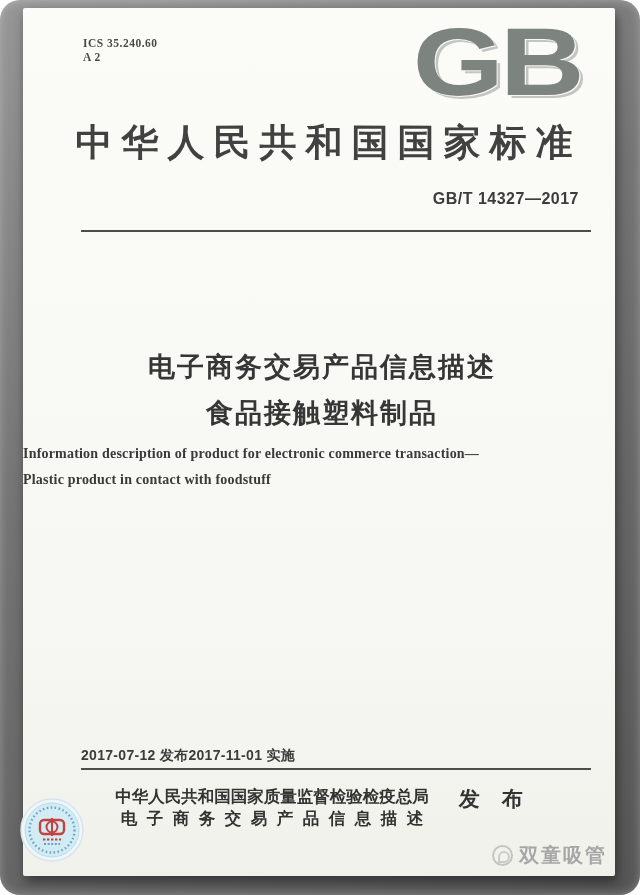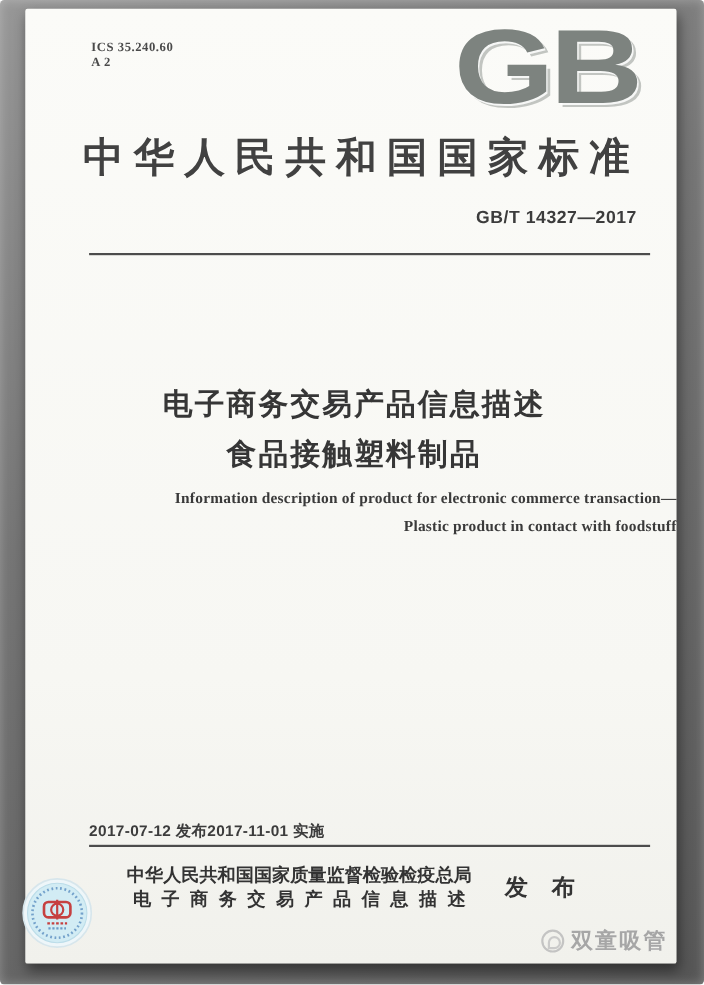--- a/index.html
+++ b/index.html
@@ -1,19 +1,19 @@
 <!DOCTYPE html>
 <html><head>
 <meta charset="utf-8">
 <style>
   * { margin:0; padding:0; box-sizing:border-box; }
   body { background:#ffffff; font-family:"Liberation Sans", sans-serif; }
   .photo {
     position:relative; width:640px; height:895px; overflow:hidden;
-    border-radius:4px;
+    border-radius:20px;
     background:linear-gradient(150deg,#979797 0%,#757575 40%,#565656 100%);
     box-shadow:inset 0 0 10px rgba(255,255,255,.28);
   }
   .page {
     position:absolute; left:23px; top:8px; width:592px; height:868px;
     background:linear-gradient(180deg,#fbfbf8 0%,#f7f7f3 70%,#f1f1ec 100%);
     box-shadow:2px 6px 12px rgba(0,0,0,.45);
     border-radius:2px;
     color:#3d3d3d;
   }
@@ -44,34 +44,34 @@
   }
   .rule-top { position:absolute; left:58px; right:24px; top:222px; height:2px; background:#4c4c4c; }
   
   .title-zh {
     position:absolute; left:0; right:0; top:336px; text-align:center;
     font-family:"Liberation Sans", sans-serif; font-weight:800;
     font-size:27px; letter-spacing:2px; line-height:46px; color:#363636;
     padding-left:6px;
   }
   .title-en {
-    position:absolute; left:0; right:0; top:433px; text-align:right;
+    position:absolute; left:0; right:0; top:433px; text-align:left;
     font-family:"Liberation Serif", serif; font-weight:700;
     font-size:14px; line-height:26px; color:#3a3a3a; letter-spacing:.2px;
   }
   
   .dates {
     position:absolute; left:58px; right:34px; top:739px;
     display:flex; 
     font-size:14px; font-weight:600; color:#3c3c3c; letter-spacing:.3px;
   }
   .rule-bottom { position:absolute; left:58px; right:24px; top:760px; height:2px; background:#4c4c4c; }
   .publisher {
     position:absolute; left:0; right:0; top:777px;
-    display:flex; justify-content:center; align-items:center; gap:30px;
+    display:flex; justify-content:center; align-items:flex-start; gap:30px;
   }
   .pub-lines {
     font-family:"Liberation Sans", sans-serif; font-weight:800;
     font-size:16.5px; line-height:22px; color:#333; text-align:center;
     white-space:nowrap;
   }
   .pub-line2 { letter-spacing:9.5px; margin-right:-9.5px; }
   .publish-label {
     font-size:21px; font-weight:800; color:#333; letter-spacing:8px;
     white-space:nowrap; margin-right:-8px;

